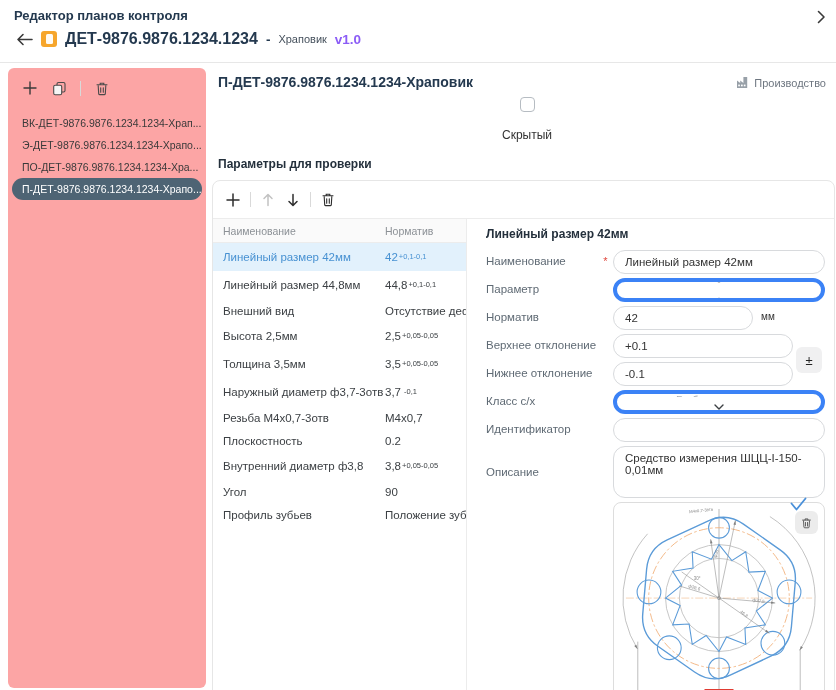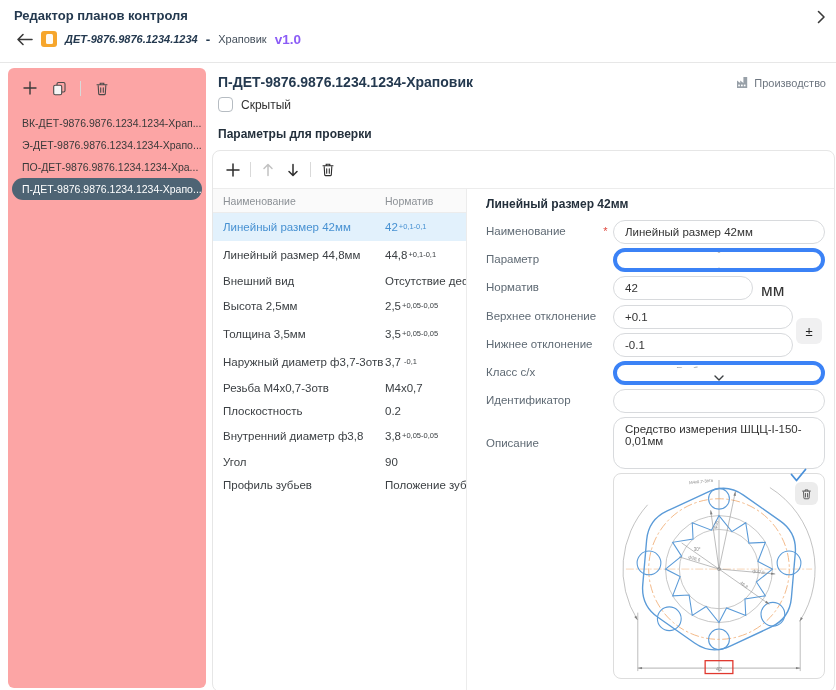--- a/index.html
+++ b/index.html
@@ -8,39 +8,39 @@
     font-family:"Liberation Sans","DejaVu Sans",sans-serif;color:#333;
   }
   svg{display:block}
   
   .app-title{position:absolute;left:14px;top:8px;font-size:13px;font-weight:bold;color:#24394f;}
   .collapse-btn{position:absolute;right:4px;top:6px;width:22px;height:22px;border:none;background:none;cursor:pointer;display:flex;align-items:center;justify-content:center;}
   .crumb-row{position:absolute;left:16px;top:29px;height:20px;display:flex;align-items:center;gap:8px;}
   .back-btn{border:none;background:none;padding:0;cursor:pointer;display:flex;}
   .doc-ico{width:16px;height:16px;border-radius:3px;background:#f6a62c;position:relative;flex:0 0 16px;}
   .doc-ico:before{content:"";position:absolute;left:4.5px;top:3px;width:7px;height:10px;background:#fff;border-radius:1.5px;opacity:.95;}
-  .crumb-code{font-size:11px;font-weight:bold;color:#24394f;font-style:italic;}
+  .crumb-code{font-size:16px;font-weight:bold;color:#24394f;}
   .crumb-dash{font-size:13.5px;font-weight:bold;color:#24394f;}
   .crumb-name{font-size:11px;color:#45505c;}
   .crumb-ver{font-size:13.5px;font-weight:bold;color:#8b5cf6;}
   .top-divider{position:absolute;left:0;top:62px;width:836px;height:1px;background:#e7e7e7;}
   
   .sidebar{position:absolute;left:8px;top:68px;width:198px;height:620px;background:#fca5a5;border-radius:6px;box-sizing:border-box;}
   .sb-toolbar{display:flex;align-items:center;gap:13px;padding:12px 14px 9px 14px;}
   .ibtn{border:none;background:none;padding:0;cursor:pointer;display:flex;align-items:center;justify-content:center;width:16px;height:16px;}
   .vsep{width:1px;height:15px;background:#d9d9d9;}
   .sb-list{margin-top:7px;}
   .sb-item{height:22px;line-height:22px;padding:0 10px;margin:0 4px;font-size:10.5px;color:#3a3a3a;white-space:nowrap;overflow:hidden;cursor:pointer;border-radius:8px;}
   .sb-item.sel{background:#4e6474;color:#fff;border-radius:11px;}
   
   .main{position:absolute;left:212px;top:68px;width:624px;}
   .main-head{display:flex;align-items:flex-start;padding:6px 10px 0 6px;}
   .main-title{flex:1;font-size:14px;font-weight:bold;color:#24394f;}
   .status{display:flex;align-items:center;gap:5px;font-size:11px;color:#6e7680;padding-top:2px;}
-  .chk-row{display:flex;align-items:center;gap:8px;margin:7px 0 0 6px;}
+  .chk-row{display:flex;align-items:center;gap:16px;margin:7px 0 0 6px;flex-direction:column;}
   .checkbox{width:15px;height:15px;border:1.5px solid #b6bcc2;border-radius:4px;background:#fff;box-sizing:border-box;cursor:pointer;}
   .chk-label{font-size:12px;color:#333;}
   .section-title{margin:15px 0 0 6px;font-size:12px;font-weight:bold;color:#24303c;}
   
   .panel{margin-top:9px;width:623px;height:542px;border:1px solid #e6e6e6;border-radius:8px;box-sizing:border-box;overflow:hidden;background:#fff;}
   .panel-toolbar{height:38px;display:flex;align-items:center;gap:9px;padding-left:12px;border-bottom:1px solid #ececec;box-sizing:border-box;}
   .panel-body{display:flex;height:503px;}
   .tablecol{width:254px;border-right:1px solid #ececec;box-sizing:border-box;flex:0 0 254px;}
   .thead{display:flex;align-items:center;height:23px;background:#fafafa;border-bottom:1px solid #ececec;font-size:10.5px;color:#8c9196;}
   .thead .c1{width:172px;padding-left:10px;box-sizing:border-box;}
@@ -54,21 +54,21 @@
   
   .formcol{flex:1;padding:8px 0 0 19px;box-sizing:border-box;position:relative;}
   .form-title{font-size:12px;font-weight:bold;color:#24303c;margin-bottom:9px;}
   .frow{display:flex;margin-bottom:4px;}
   .flabel{width:112px;font-size:11.5px;color:#5f6a74;padding-top:5px;flex:0 0 112px;}
   .fstar{width:15px;text-align:center;color:#e0483e;font-size:11px;padding-top:5px;flex:0 0 15px;}
   .tinput{height:24px;border:1px solid #d8dadd;border-radius:12px;padding:0 11px;font-size:11.5px;color:#333;box-sizing:border-box;font-family:inherit;background:#fff;outline:none;}
   .w-full{width:212px;}
   .w-norm{width:140px;}
   .w-dev{width:180px;}
-  .unit{font-size:17px;color:#333;padding:5px 0 0 8px;}
+  .unit{font-size:10px;color:#333;padding:5px 0 0 8px;}
   .fselect{width:212px;height:24px;border:4px solid #3b82f6;border-radius:12px;box-sizing:border-box;display:flex;align-items:center;padding:0 10px;gap:7px;cursor:pointer;background:#fff;flex-direction:column;}
   .fselect .sel-text{flex:1;font-size:11.5px;color:#333;white-space:nowrap;overflow:hidden;}
   .fselect .sel-text.placeholder{color:#a9afb6;}
   .devgroup{position:relative;}
   .pm-btn{position:absolute;right:12px;top:50%;transform:translateY(-50%);width:26px;height:26px;border:none;border-radius:6px;background:#f0f0f1;font-size:13px;color:#222;cursor:pointer;font-family:inherit;}
   .tarea{width:212px;height:52px;border:1px solid #d8dadd;border-radius:12px;padding:5px 11px;font-size:11.5px;color:#333;box-sizing:border-box;font-family:inherit;resize:none;outline:none;}
   .frow.desc .flabel{padding-top:20px;}
   
   .img-box{margin:4px 0 0 127px;width:212px;height:206px;border:1px solid #ddd;border-radius:8px;box-sizing:border-box;position:relative;background:#fff;}
   .img-trash{position:absolute;right:6px;top:8px;width:23px;height:23px;border:none;border-radius:6px;background:#ececec;cursor:pointer;display:flex;align-items:center;justify-content:center;z-index:3;}

